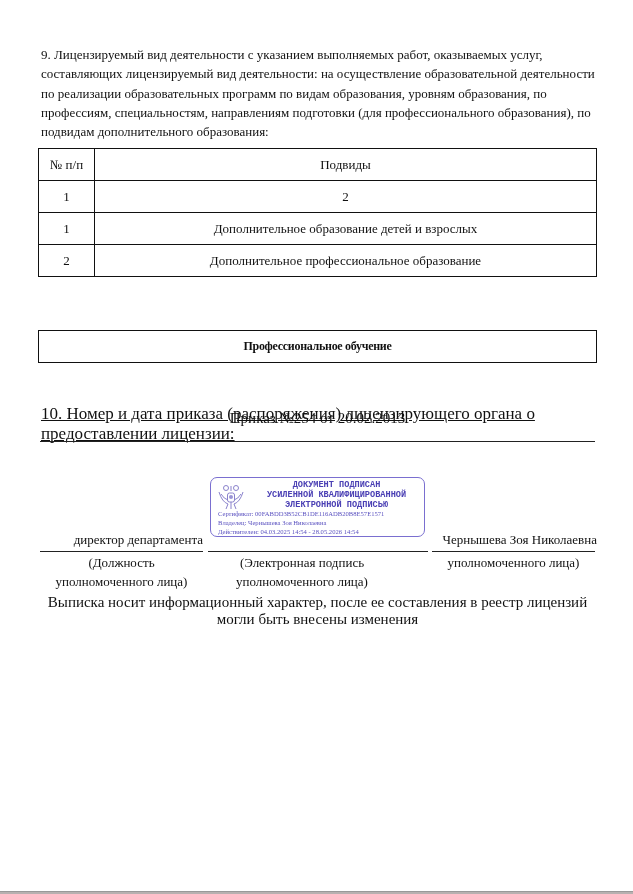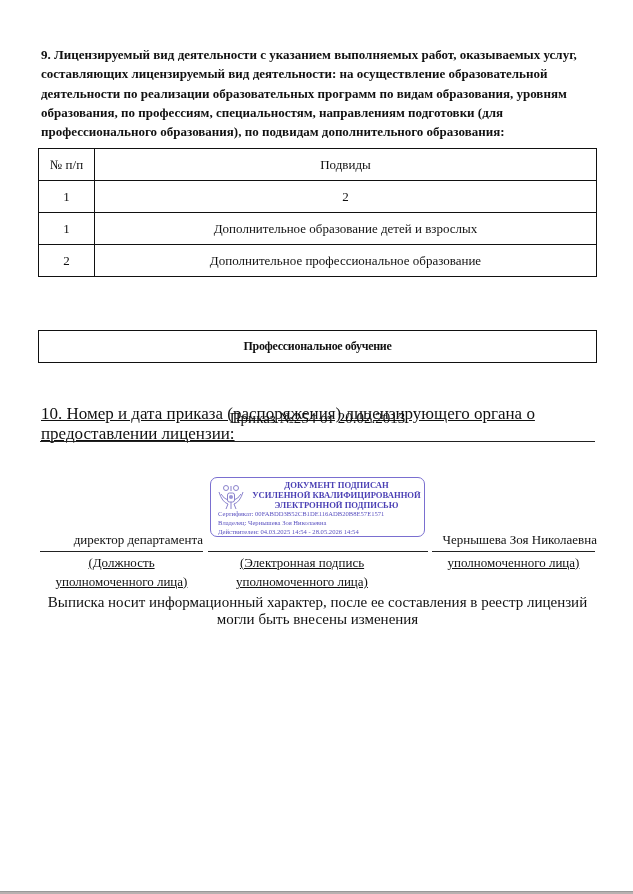--- a/index.html
+++ b/index.html
@@ -1,43 +1,43 @@
 <!DOCTYPE html>
 <html><head>
 <meta charset="utf-8">
 <style>
   html, body { margin: 0; padding: 0; background: #ffffff; }
   body { width: 633px; height: 894px; position: relative; overflow: hidden;
          font-family: "Liberation Serif", "DejaVu Serif", serif; color: #111; }
   .page-bottom { position: absolute; left: 0; right: 0; top: 891px; height: 3px;
                  background: #b8b0b0; border-top: 1px solid #999; }
   .para { position: absolute; left: 41px; top: 45px; width: 560px;
-          font-size: 13px; line-height: 19.3px; font-weight: bold; }
+          font-size: 13px; line-height: 19.3px; }
   table.grid { position: absolute; left: 38px; width: 559px; border-collapse: collapse;
                font-size: 13px; }
   table.grid td { border: 1.5px solid #111; text-align: center; vertical-align: middle; padding: 0; }
   #t1 { top: 148px; }
   #t1 tr { height: 32px; }
   #t1 td.num { width: 55px; margin-left: 13px; }
   .bold-title { font-weight: bold; font-size: 12px; letter-spacing: -0.3px; }
   #t2 { top: 330px; }
   #t2 tr { height: 32px; }
   .p10 { position: absolute; left: 41px; top: 404px; font-size: 17px; text-decoration: underline; }
   .order { position: absolute; left: 40px; top: 410px; width: 555px; text-align: center;
            font-size: 15px; padding-bottom: 14px; border-bottom: 1.5px solid #222; }
   .stamp { position: absolute; left: 210px; top: 477px; width: 215px; height: 60px;
            border: 1.5px solid #7a6fd0; border-radius: 7px; box-sizing: border-box; background:#fff; }
   .stamp .emblem { position: absolute; left: 5px; top: 4px; width: 30px; height: 30px; }
   .stamp .head { position: absolute; left: 38px; top: 2px; width: 175px; text-align: center;
-                 font-family: Liberation Serif, serif; font-weight: bold;
+                 font-family: Liberation Mono, monospace; font-weight: bold;
                  font-size: 8.6px; line-height: 10px; color: #4a3fb4; }
   .stamp .det { position: absolute; left: 7px; font-size: 6.6px; color: #5b52c0; white-space: nowrap; }
   .sig-text { position: absolute; top: 532px; font-size: 13px; text-align: right; }
   .sig-line { position: absolute; top: 551px; height: 0; border-top: 1.5px solid #222; }
-  .caption { position: absolute; top: 553px; font-size: 13px; line-height: 19px; text-align: center; text-decoration: underline; }
+  .caption { position: absolute; top: 553px; font-size: 13px; line-height: 19px; text-align: center; }
   .footnote { position: absolute; left: 40px; top: 594px; width: 555px; text-align: center;
               font-size: 15px; }
 </style>
 </head>
 <body>
 
 <div class="para">9. Лицензируемый вид деятельности с указанием выполняемых работ, оказываемых услуг, составляющих лицензируемый вид деятельности: на осуществление образовательной деятельности по реализации образовательных программ по видам образования, уровням образования, по профессиям, специальностям, направлениям подготовки (для профессионального образования), по подвидам дополнительного образования:</div>
 
 <table class="grid" id="t1">
   <tbody>

